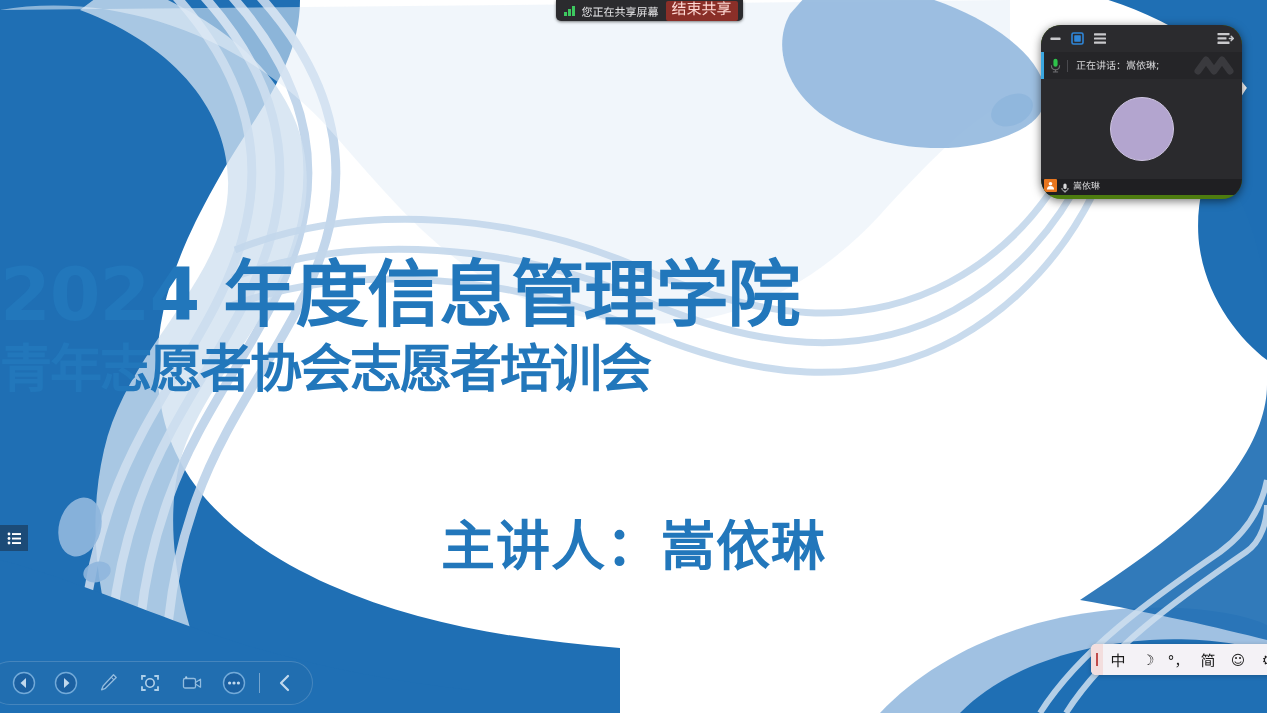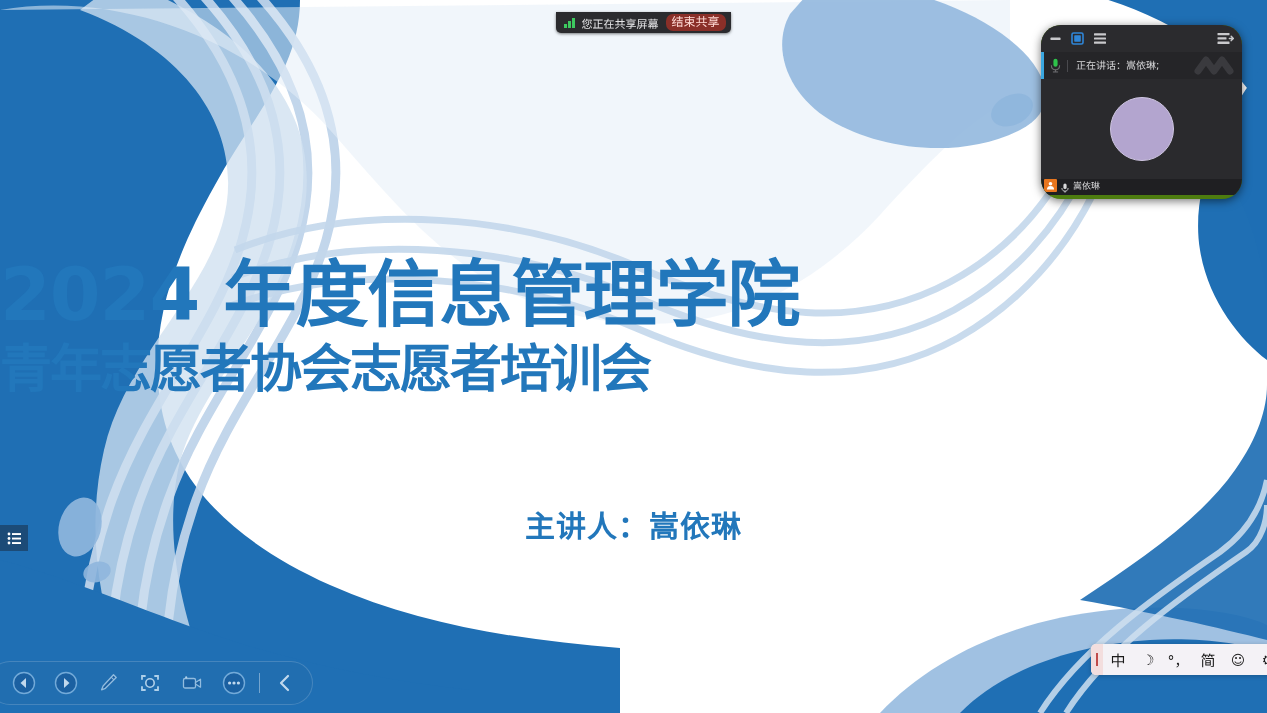--- a/index.html
+++ b/index.html
@@ -58,21 +58,21 @@
     letter-spacing: -2px;
   }
   .subtitle {
     position: absolute;
     left: 0;
     right: 0;
     top: 502px;
     text-align: center;
     font-family: "DejaVu Sans", "Liberation Sans", sans-serif;
     font-weight: 700;
-    font-size: 30px;
+    font-size: 54px;
     color: #2277bb;
     letter-spacing: 1px;
     white-space: nowrap;
   }
 
   
   .left-tab {
     position: absolute;
     left: 0;
     top: 525px;
@@ -123,36 +123,35 @@
     top: 0px;
     height: 21px;
     background: #2b2b2e;
     border-radius: 0 0 5px 5px;
     display: flex;
     align-items: center;
     gap: 7px;
     padding: 0 5px 0 8px;
     box-shadow: 0 1px 3px rgba(0,0,0,0.5);
     box-sizing: border-box;
-    margin-top: 12px;
   }
   .share-banner .label {
     color: #e4e4e6;
     font-size: 11px;
     font-family: "DejaVu Sans", "Liberation Sans", sans-serif;
     white-space: nowrap;
     letter-spacing: 0px;
   }
   .stop-share-btn {
     background: #8a2f28;
     color: #ffd9d4;
-    font-size: 12px;
-    font-family: Liberation Sans, sans-serif;
+    font-size: 15px;
+    font-family: Liberation Mono, monospace;
     padding: 2px 6px 3px;
-    border-radius: 7px;
+    border-radius: 2px;
     border: none;
     cursor: pointer;
     line-height: 1;
     white-space: nowrap;
   }
   .signal-bars {
     display: flex;
     align-items: flex-end;
     gap: 1.5px;
     height: 11px;

